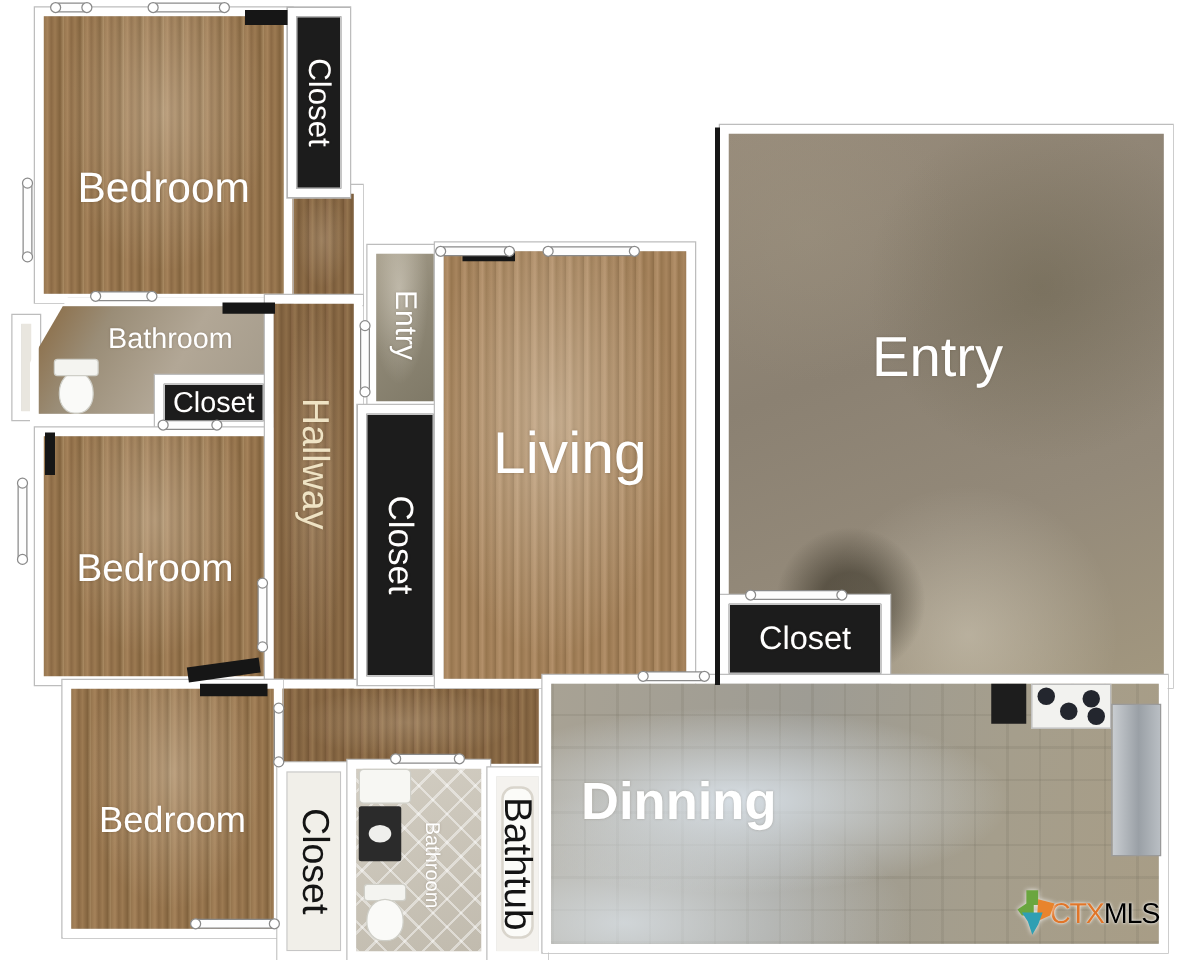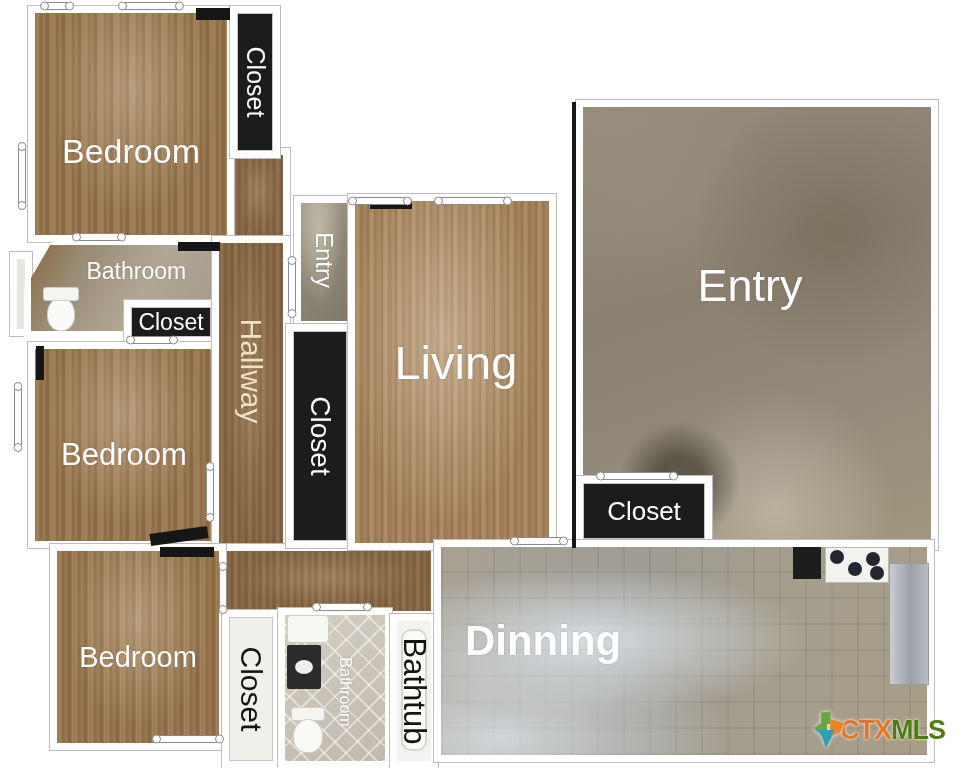--- a/index.html
+++ b/index.html
@@ -73,21 +73,21 @@
        border-radius:50%;transform:translate(-50%,-50%);}
   .tub{position:absolute;left:4px;top:8px;right:4px;bottom:10px;background:#fbfbf8;
        border:2px solid #d9d5cc;border-radius:10px;z-index:1;}
   .stove{background:#f2f2ef;border:1px solid #bbb;}
   .burner{position:absolute;width:14px;height:14px;border-radius:50%;background:#23262e;}
   .fridge{background:linear-gradient(90deg,#c9cdd1,#9aa0a6 55%,#b9bec3);border:1px solid #9a9a9a;}
   .blacksq{background:#1d1d1d;}
 
   
   .logo{position:absolute;z-index:10;display:flex;align-items:center;}
-  .logo .word{font-weight:700;font-size:27px;letter-spacing:-1px;line-height:1;
+  .logo .word{font-weight:400;font-size:23px;letter-spacing:-1px;line-height:1;
        text-shadow:0 0 3px rgba(255,255,255,0.9),0 0 1px #ffffff;}
 </style>
 </head>
 <body>
 
 <div class="plan">
 
   <div class="room" style="left:226px;top:148px;width:64px;height:96px;">
     <div class="floor wood-dark"></div>
   </div>
@@ -218,16 +218,16 @@
   <div class="win v" style="left:219px;top:566px;width:8px;height:44px;"></div>
 
   <div class="logo" style="left:808px;top:706px;width:146px;height:48px;">
     <svg width="38" height="38" viewBox="0 0 32 32" style="filter:drop-shadow(0 0 2px rgba(255,255,255,0.9));">
       <path fill="#6aa63f" d="M11 1h8v10h-8z"></path>
       <path fill="#6aa63f" d="M5 14l6-4h5v8H8z"></path>
       <path fill="#e8842c" d="M19 7l11 3-3 8-9 4z"></path>
       <path fill="#2f9fb3" d="M8 16h14l-3 8-4 7-3-9z"></path>
     </svg>
     <span class="word" style="color:#e0762a;margin-left:-6px;">CTX</span>
-      <span class="word" style="color:#4d7c0f;">MLS</span>
+      <span class="word" style="color:#000000;">MLS</span>
   </div>
 
 </div>
 
 </body></html>

